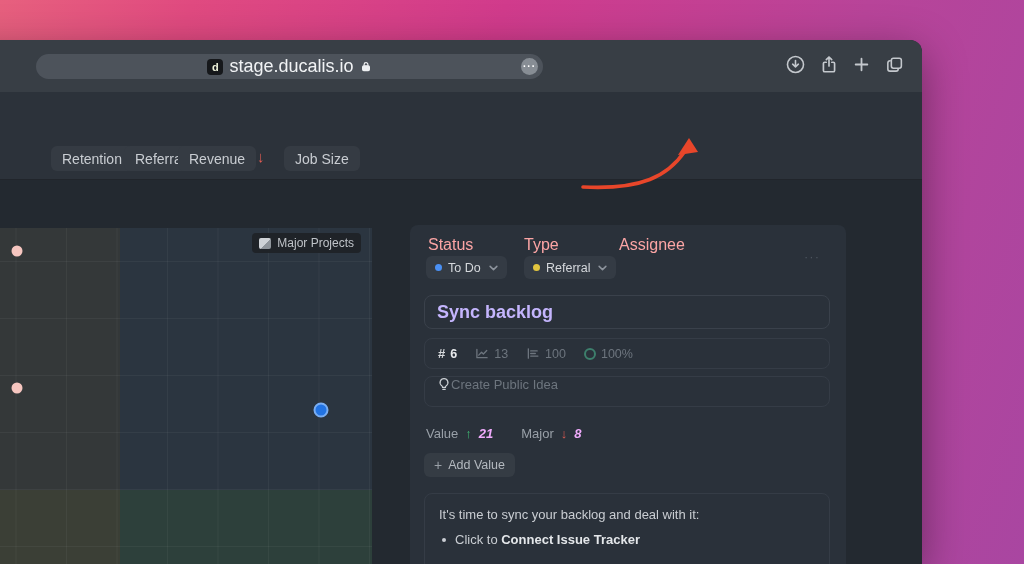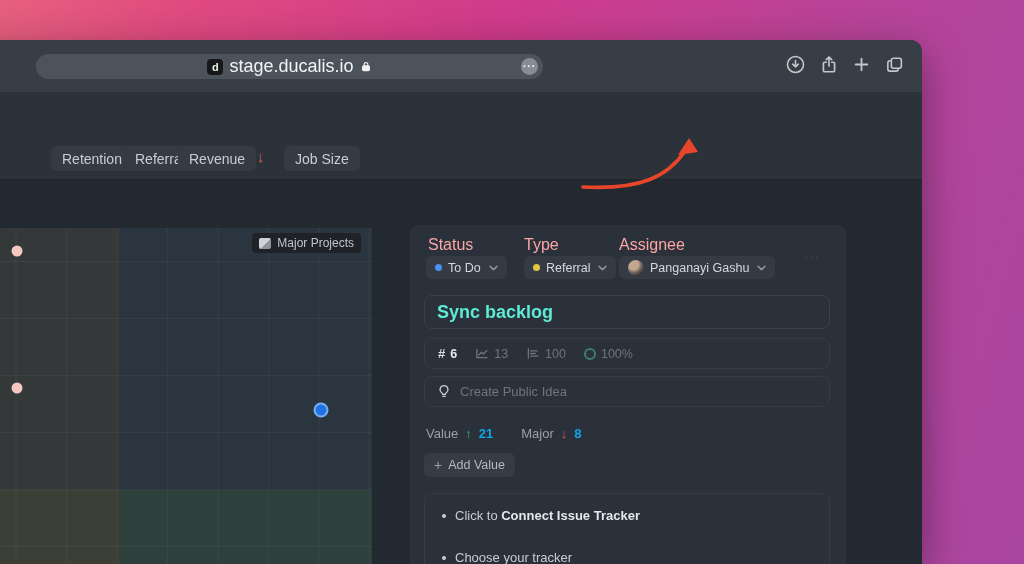--- a/index.html
+++ b/index.html
@@ -73,37 +73,37 @@
   .pill { position:absolute; top:31px; height:23px; background:#343b44; border-radius:6px; display:flex;
     align-items:center; gap:6px; padding:0 9px; color:#d5d8dc; font-size:12.5px; cursor:pointer; }
   .pill .chev { color:#8d949d; margin-left:2px; }
   .st-dot { width:7px; height:7px; border-radius:50%; }
   .avatar { width:16px; height:16px; border-radius:50%;
     background:radial-gradient(circle at 35% 30%, #c2a78f 0 32%, #6d635a 52%, #2d3237 78%); }
   .more-dots { position:absolute; right:26px; top:24px; color:#4c545e; font-size:13px; letter-spacing:1px; }
 
   .box { position:absolute; left:14px; width:406px; border:1px solid #3a414b; border-radius:8px; background:transparent; }
   #title-box { top:70px; height:34px; display:flex; align-items:center; padding:0 12px; }
-  #title-box span { color:#5eead4; font-size:18px; font-weight:700; }
+  #title-box span { color:#c4b5fd; font-size:18px; font-weight:700; }
   #stats-box { top:113px; height:31px; display:flex; align-items:center; gap:18px; padding:0 13px;
     border-color:#353c46; }
   .stat { display:flex; align-items:center; gap:5px; color:#6d757e; font-size:12.5px; }
   .stat .white { color:#e9ebed; font-weight:700; }
   .hash { color:#d7dadd; font-weight:700; font-size:13px; }
   .ring { width:12px; height:12px; border:2px solid #3d7f6c; border-radius:50%; }
-  #idea-box { top:151px; height:31px; display:flex; align-items:center; gap:9px; padding:0 12px;
+  #idea-box { top:151px; height:31px; display:flex; padding:0 12px;
     border-color:#353c46; cursor:text; }
   #idea-box .ph { color:#6d757e; font-size:13px; }
   #idea-box svg { color:#cdd1d5; }
 
   #ve-row { position:absolute; left:16px; top:201px; display:flex; align-items:center; gap:7px; font-size:13px; }
   .ve-label { color:#99a0a8; }
   .up { color:#3fba74; font-weight:700; }
   .down { color:#e05b52; font-weight:700; }
-  .ve-num { color:#0ea5e9; font-weight:700; }
+  .ve-num { color:#f0abfc; font-weight:700;font-style:italic; }
   .ve-gap { width:14px; }
 
   #add-labels { position:absolute; left:14px; top:228px; height:24px; background:#353c44; border:none;
     border-radius:6px; color:#b5bac0; font-size:12.5px; display:flex; align-items:center; gap:6px;
     padding:0 10px; cursor:pointer; font-family:"Liberation Sans",sans-serif; }
   #add-labels .plus { color:#9aa0a7; font-size:14px; }
 
   #desc-box { top:268px; height:130px; border-color:#353c46; padding:13px 14px; color:#c9cdd2; font-size:13px; }
   #desc-box .intro { display:block; margin-bottom:9px; }
   #desc-box ul { list-style:none; }
@@ -229,27 +229,20 @@
         <div class="pill" style="left:16px;">
           <span class="st-dot" style="background:#4a90f4"></span>
           <span>To Do</span>
           <svg class="chev" width="9" height="6" viewBox="0 0 12 8" fill="none" stroke="currentColor" stroke-width="2" stroke-linecap="round" stroke-linejoin="round">
               <path d="m1.5 1.8 4.5 4.4 4.5-4.4"></path>
             </svg>
         </div>
         <div class="pill" style="left:114px;">
           <span class="st-dot" style="background:#e2c53f"></span>
           <span>Referral</span>
-          <svg class="chev" width="9" height="6" viewBox="0 0 12 8" fill="none" stroke="currentColor" stroke-width="2" stroke-linecap="round" stroke-linejoin="round">
-              <path d="m1.5 1.8 4.5 4.4 4.5-4.4"></path>
-            </svg>
-        </div>
-        <div class="pill" style="left:209px;">
-          <span class="avatar"></span>
-          <span>Panganayi Gashu</span>
           <svg class="chev" width="9" height="6" viewBox="0 0 12 8" fill="none" stroke="currentColor" stroke-width="2" stroke-linecap="round" stroke-linejoin="round">
               <path d="m1.5 1.8 4.5 4.4 4.5-4.4"></path>
             </svg>
         </div>
         <span class="more-dots">···</span>
 
         <div class="box" id="title-box">
           <span>Sync backlog</span>
         </div>
 
@@ -295,20 +288,21 @@
           <span class="down">↓</span>
           <span class="ve-num">8</span>
         </div>
 
         <button id="add-labels">
           <span class="plus">+</span>
           <span>Add Value</span>
         </button>
 
         <div class="box" id="desc-box">
+          <span class="intro">It's time to sync your backlog and deal with it:</span>
           <ul>
             <li><span>Click to </span><b>Connect Issue Tracker</b></li>
             <li>Choose your tracker</li>
 
           </ul>
         </div>
       </div>
     </div>
   </div>
 

